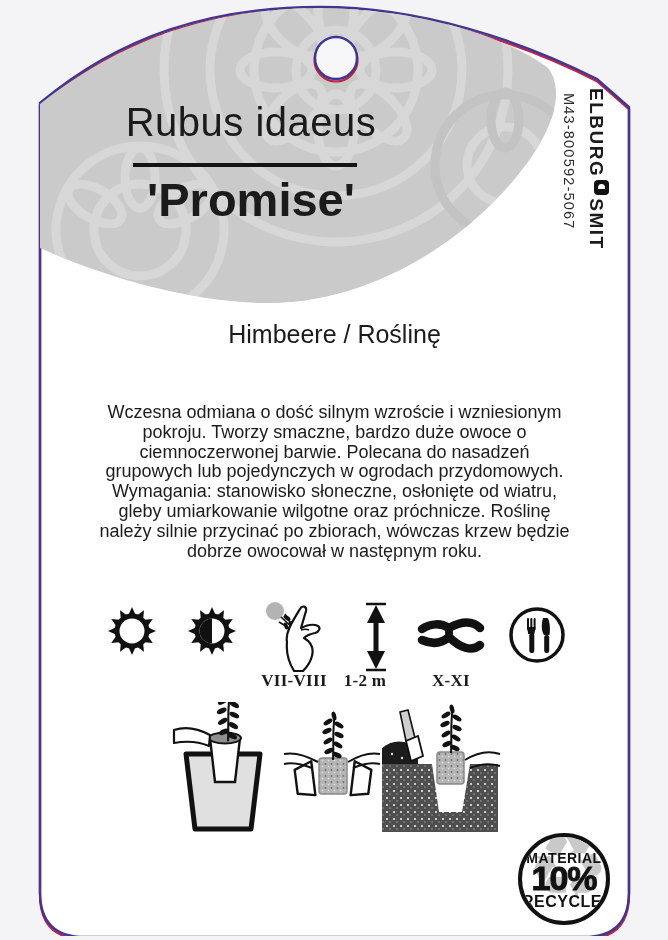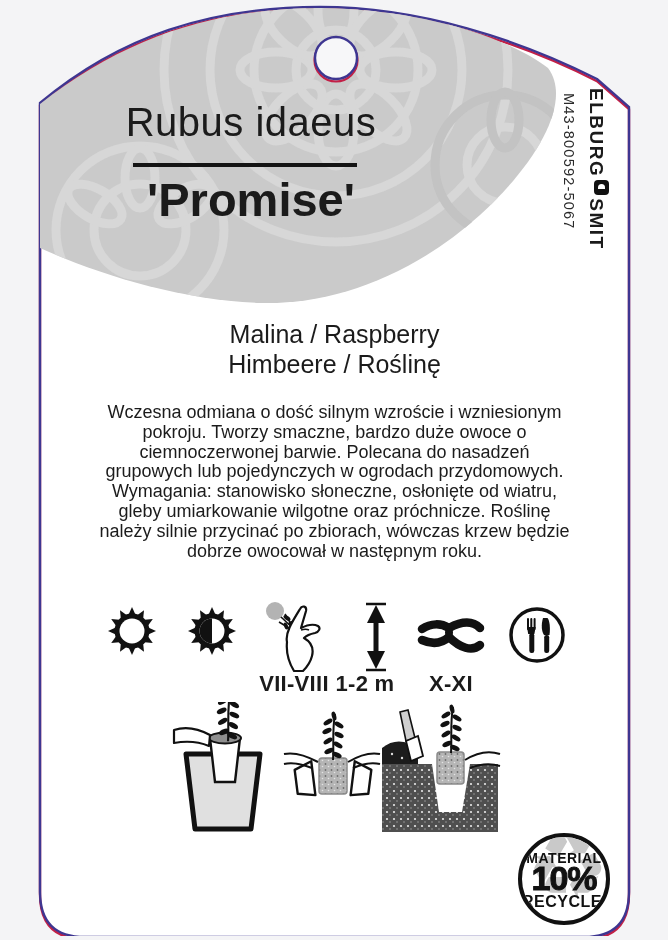--- a/index.html
+++ b/index.html
@@ -16,21 +16,21 @@
   .vert{writing-mode:vertical-rl;white-space:nowrap;}
   .brandline{left:585px;top:88px;font-size:19px;font-weight:700;letter-spacing:1.5px;}
   .codeline{left:561px;top:93px;font-size:14.5px;letter-spacing:1.2px;color:#2a2a2a;}
   .brand-logo{display:inline-block;width:15px;height:15px;background:#111;border-radius:4px;position:relative;margin:3px 0;vertical-align:middle;}
   .brand-logo::after{content:"";position:absolute;left:4px;top:4px;width:7px;height:5px;background:#fff;border-radius:4px 4px 0 0;}
   .brand-logo::before{content:"";position:absolute;left:6px;top:7px;width:3px;height:4px;background:#111;}
 
   .common{left:40px;top:320px;width:589px;font-size:25px;line-height:1.18;}
   .desc{left:44px;top:403px;width:581px;font-size:18px;line-height:1.1;white-space:pre-line;}
 
-  .icolabel{font-size:22px;font-weight:700;letter-spacing:.3px;}
+  .icolabel{font-size:17px;font-weight:700;letter-spacing:.3px;font-family:Liberation Serif, serif;}
   .lab-harvest{left:257px;top:671px;width:74px;}
   .lab-height{left:330px;top:671px;width:70px;}
   .lab-prune{left:417px;top:671px;width:68px;}
 
   .badge{left:518px;top:833px;width:92px;height:92px;border:4px solid #111;border-radius:50%;box-sizing:border-box;background:#fff;overflow:hidden;}
   .badge .recyc{position:absolute;left:-6px;top:-16px;width:104px;font-size:92px;color:#c9c9c9;line-height:1;text-align:center;font-family:"DejaVu Sans",sans-serif;}
   .badge .bt{position:absolute;left:0;width:84px;text-align:center;font-weight:700;color:#111;}
   .bt1{top:13px;font-size:14px;letter-spacing:.5px;}
   .bt2{top:22px;font-size:34px;letter-spacing:-1px;-webkit-text-stroke:1px #111;}
   .bt3{top:56px;font-size:16px;letter-spacing:.5px;}
@@ -102,21 +102,20 @@
   </svg>
 
   <div class="abs botanical ctr">Rubus idaeus</div>
   <div class="abs divider"></div>
   <div class="abs cultivar ctr">'Promise'</div>
 
   <div class="abs vert brandline"><span>ELBURG</span><span class="brand-logo"></span><span>SMIT</span></div>
   <div class="abs vert codeline">M43-800592-5067</div>
 
   <div class="abs common ctr">
-    <div>Malina / Raspberry</div>
     <div>Himbeere / Roślinę</div>
   </div>
 
   <div class="abs desc ctr">Wczesna odmiana o dość silnym wzroście i wzniesionym
 pokroju. Tworzy smaczne, bardzo duże owoce o
 ciemnoczerwonej barwie. Polecana do nasadzeń
 grupowych lub pojedynczych w ogrodach przydomowych.
 Wymagania: stanowisko słoneczne, osłonięte od wiatru,
 gleby umiarkowanie wilgotne oraz próchnicze. Roślinę
 należy silnie przycinać po zbiorach, wówczas krzew będzie

